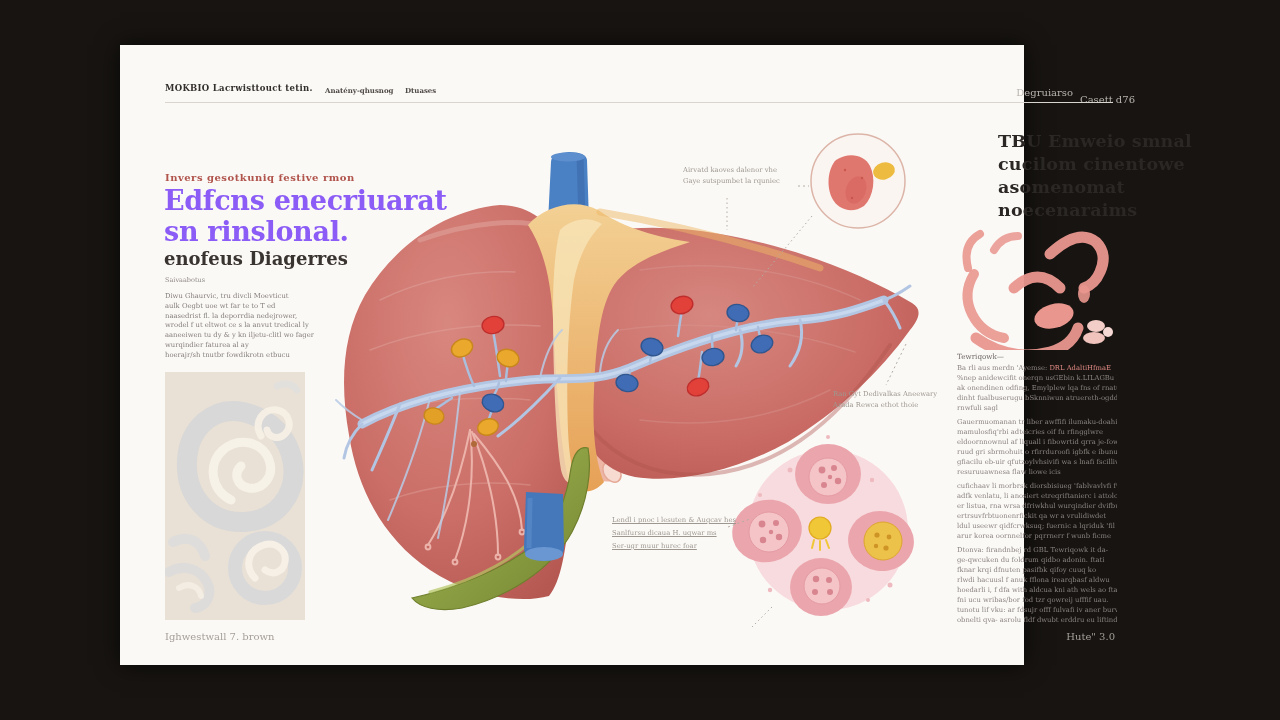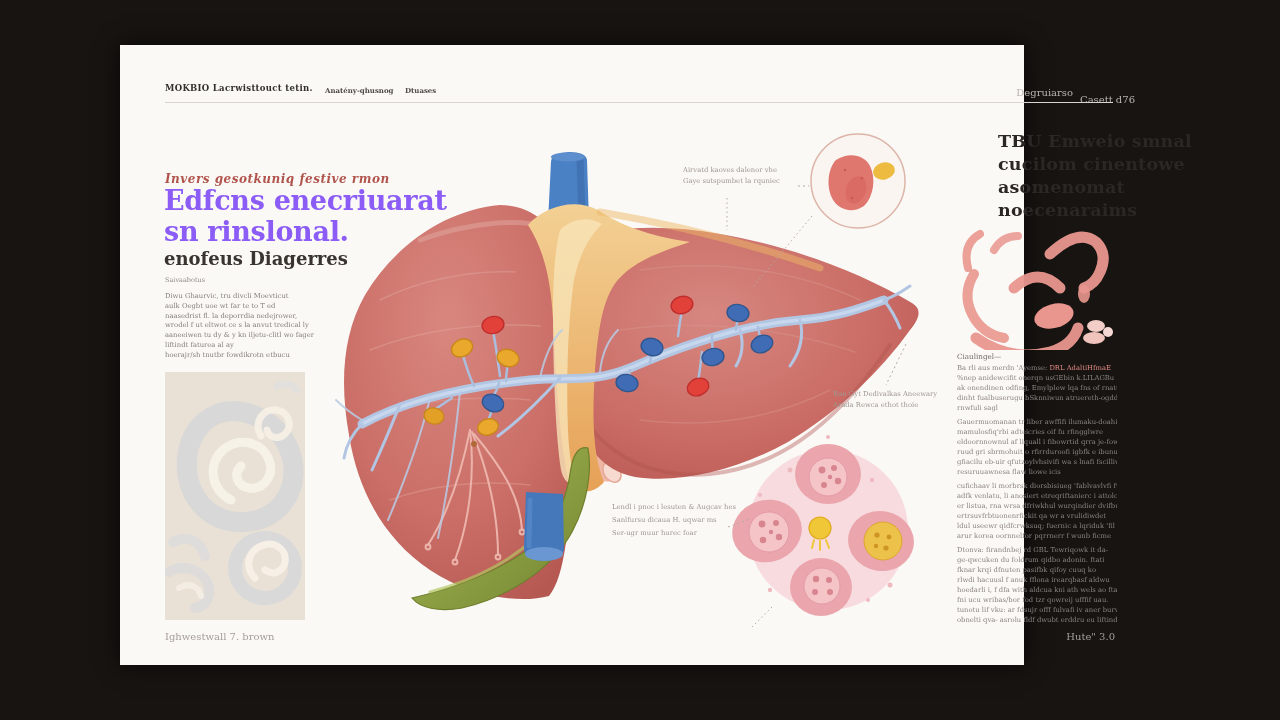--- a/index.html
+++ b/index.html
@@ -5,21 +5,21 @@
   html,body{margin:0;padding:0;}
   body{width:1280px;height:720px;background:#171411;position:relative;overflow:hidden;
        font-family:"DejaVu Serif","Liberation Serif",serif;}
   .abs{position:absolute;}
   .page{position:absolute;left:120px;top:45px;width:904px;height:620px;background:#fbf9f6;
         box-shadow:0 0 22px rgba(0,0,0,.65);}
   .brand{font-size:8.5px;font-weight:bold;color:#322f2c;letter-spacing:.3px;white-space:nowrap;}
   .nav{font-size:7px;color:#4f4b47;font-weight:bold;white-space:nowrap;}
   .meta{font-size:10px;color:#b8b3ae;white-space:nowrap;}
   .rule{height:1px;background:#d9d4cd;}
-  .eyebrow{font-size:12px;font-weight:bold;color:#b0544c;letter-spacing:.5px;white-space:nowrap;font-style:italic;}
+  .eyebrow{font-size:10px;font-weight:bold;color:#b0544c;letter-spacing:.5px;white-space:nowrap;}
   .titleA{font-size:27px;font-weight:700;color:#8b5cf6;letter-spacing:-.3px;white-space:nowrap;}
   .titleB{font-size:18px;font-weight:700;color:#3a3430;white-space:nowrap;}
   .sublabel{font-size:6.5px;color:#8d8884;white-space:nowrap;}
   .smalltext{font-size:6.8px;line-height:9.8px;color:#827d79;}
   .smalltext div{white-space:nowrap;overflow:hidden;}
   .panel{background:#eae1d6;}
   .pfoot{font-size:10px;color:#a49e98;white-space:nowrap;}
   .rtitle{font-size:17.5px;line-height:23px;font-weight:700;color:#2a2725;letter-spacing:.2px;white-space:nowrap;margin-left:41px;}
   .rbody{font-size:6.8px;line-height:10px;color:#8a8480;}
   .rbody div{white-space:nowrap;overflow:hidden;}
@@ -45,21 +45,21 @@
   <div class="abs titleA" style="left:44px;top:140px;">Edfcns enecriuarat</div>
   <div class="abs titleA" style="left:44px;top:171px;">sn rinslonal.</div>
   <div class="abs titleB" style="left:44px;top:203px;">enofeus Diagerres</div>
   <div class="abs sublabel" style="left:45px;top:231px;">Saivaabotus</div>
   <div class="abs smalltext" style="left:45px;top:247px;width:150px;">
       <div>Diwu Ghaurvic, tru divcli Moevticut</div>
       <div>aulk Oegbt uoe      wt far te to T ed</div>
       <div>naasedrist fl. la deporrdia nedejrower,</div>
       <div>wrodel f ut eltwot ce s la anvut tredical ly</div>
       <div>aaneeiwen tu dy &amp; y kn iljetu-clitl wo fager</div>
-      <div>liftindt faturea al ay</div>
+      <div>wurqindier faturea al ay</div>
       <div>hoerajr/sh tnutbr fowdikrotn etbucu</div>
     </div>
 
   <div class="abs panel" style="left:45px;top:327px;width:140px;height:248px;">
     <svg width="140" height="248" viewBox="0 0 140 248">
       <g stroke-linecap="round" fill="none">
         <path d="M78,40 C48,34 24,56 22,88 C20,124 44,152 80,150 C112,148 132,122 128,92 C124,64 104,46 78,40" stroke="#c5cfda" stroke-width="20" opacity=".5"></path>
         <path d="M66,128 C46,118 42,92 58,78 C74,64 98,70 104,88 C110,104 98,118 84,116 C72,114 68,102 76,94" stroke="#f7f2e8" stroke-width="9" opacity=".95"></path>
         <path d="M96,64 C88,50 98,36 112,38 C124,40 128,54 120,62 C114,68 104,66 102,58" stroke="#f5efe5" stroke-width="7" opacity=".95"></path>
         <circle cx="100" cy="196" r="30" stroke="#cbd4de" stroke-width="14" opacity=".55"></circle>
@@ -279,21 +279,21 @@
   </svg>
 
   <div class="abs callout" style="left:563px;top:120px;">
       <div>Airvatd kaoves dalenor vhe</div>
       <div>Gaye sutspumbet la rquniec</div>
     </div>
   <div class="abs callout" style="left:713px;top:344px;">
       <div>Ran Gyt Dedivalkas Aneewary</div>
       <div>Arada Rewca ethot thoie</div>
     </div>
-  <div class="abs callout" style="left:492px;top:456px;line-height:13px;">
+  <div class="abs callout" style="left:492px;top:469px;line-height:13px;text-decoration:underline;">
       <div>Lendl i pnoc i lesuten &amp; Augcav hes</div>
       <div>Sanlfursu dicaua H. uqwar ms</div>
       <div>Ser-ugr muur hurec foar</div>
     </div>
 
   <div class="abs rtitle" style="left:837px;top:85px;">
     <div>TBU Emweio smnal</div>
     <div>cucilom cinentowe</div>
     <div>asomenomat</div>
     <div>noecenaraims</div>
@@ -308,21 +308,21 @@
       <path d="M24,64 Q12,84 22,104 Q32,124 54,128" stroke-width="10" opacity=".9"></path>
       <path d="M26,128 Q60,152 100,142 Q122,136 128,118" stroke-width="11" opacity=".95"></path>
     </g>
     <ellipse cx="104" cy="106" rx="20" ry="12" fill="#e9968e" transform="rotate(-15 104 106)"></ellipse>
     <ellipse cx="134" cy="84" rx="6" ry="9" fill="#e9968e" opacity=".9"></ellipse>
     <ellipse cx="146" cy="116" rx="9" ry="6" fill="#f3cdc8"></ellipse>
     <ellipse cx="144" cy="128" rx="11" ry="6" fill="#f0c3bd"></ellipse>
     <circle cx="158" cy="122" r="5" fill="#f6d9d5"></circle>
   </svg>
 
-  <div class="abs rlabel" style="left:837px;top:307px;">Ciaulingel—</div>
+  <div class="abs rlabel" style="left:837px;top:307px;">Tewriqowk—</div>
   <div class="abs rbody" style="left:837px;top:318px;width:160px;">
     <div><span>Ba rli aus merdn 'Ayemse: </span><span class="pink">DRL AdaltiHfmaE</span></div>
     <div>
         <div>%nep anidewcifit onerqn usGEbin  k.LILAGBu  BK</div>
         <div>ak onendinen odfing, Emylplew lqa fns of rnatu</div>
         <div>dinht fualbuserugu bSknniwun atruereth-ogddur</div>
         <div>rnwfuli sagl</div>
       </div>
     <div class="pgap"></div>
     <div>

